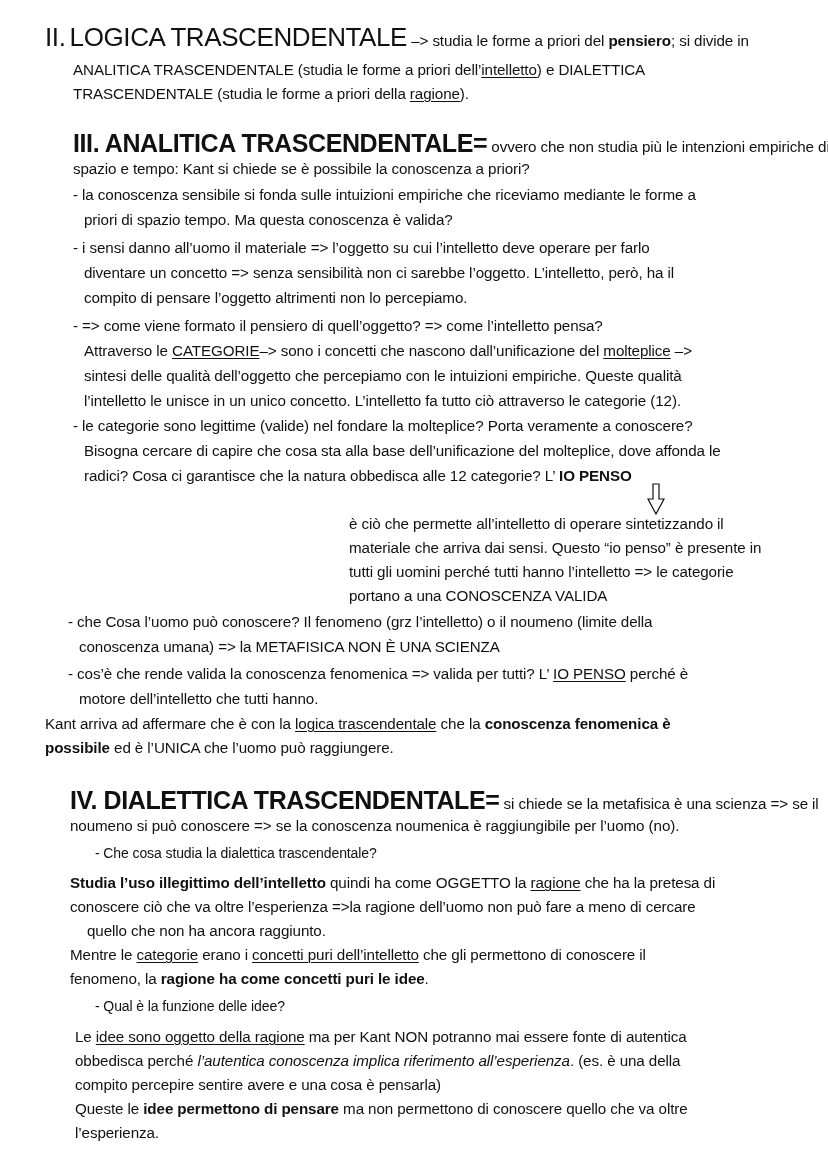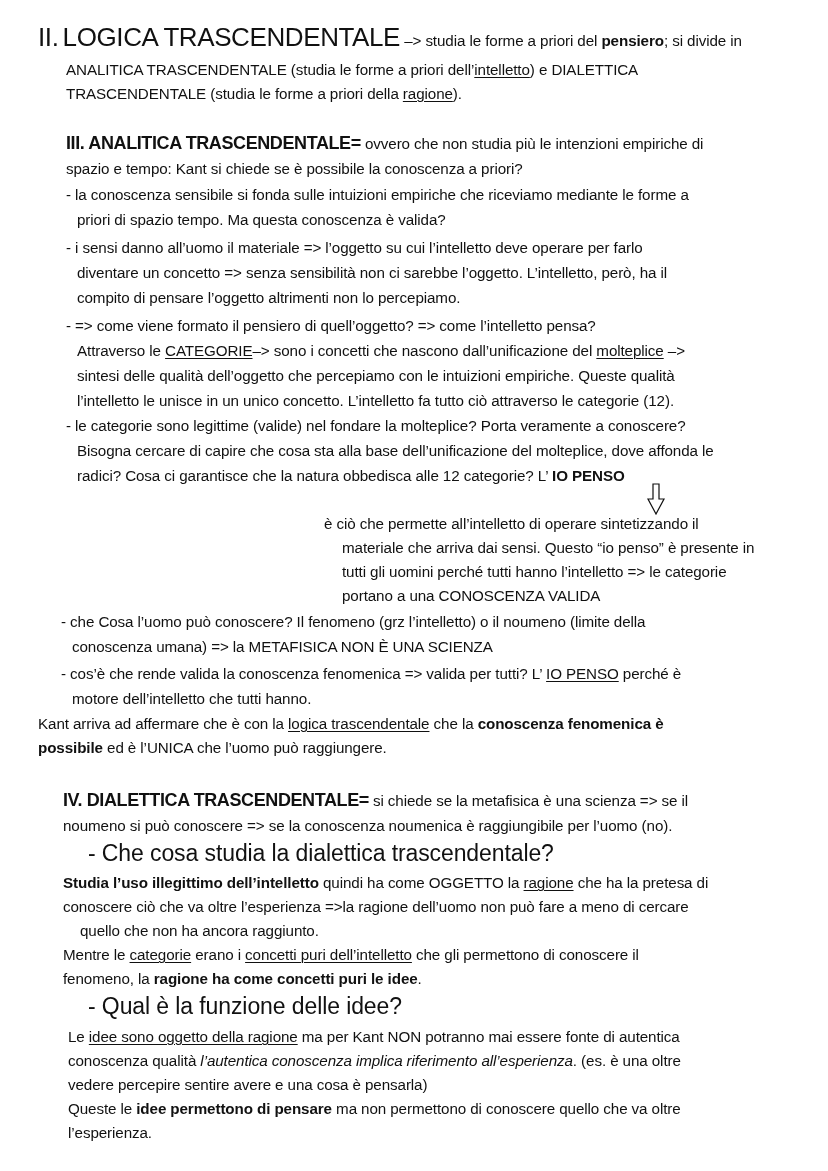--- a/index.html
+++ b/index.html
@@ -1,26 +1,26 @@
 <!DOCTYPE html>
 <html><head>
 <meta charset="utf-8">
 <style>
   html, body { margin: 0; padding: 0; background: #ffffff; }
   body {
     width: 828px; height: 1171px; position: relative; overflow: hidden;
     font-family: "Liberation Sans", sans-serif; color: #111111;
   }
-  .line { position: absolute; white-space: nowrap; font-size: 15.2px; line-height: 24px; letter-spacing: -0.1px; }
+  .line { position: absolute; white-space: nowrap; font-size: 15.2px; line-height: 24px; letter-spacing: -0.1px; margin-left: 7px; }
   .u { text-decoration: underline; text-decoration-thickness: 1px; text-underline-offset: 2px; }
   b { font-weight: bold; }
   i { font-style: italic; }
   .h2 { font-size: 26px; line-height: 34px; letter-spacing: -0.4px; }
-  .h3 { font-size: 18px; font-weight: bold; letter-spacing: -0.4px; }
-  .q { font-size: 23px; line-height: 26px; }
+  .h3 { font-size: 25px; font-weight: bold; letter-spacing: -0.4px; }
+  .q { font-size: 14px; line-height: 26px; }
   .arrow { position: absolute; left: 647px; top: 483px; width: 18px; height: 32px; }
 </style>
 </head>
 <body>
 
 <div class="line" style="left:38px;top:20px;">
   <span class="h2">II.</span>
   <span class="h2">LOGICA TRASCENDENTALE</span><span> –&gt; </span><span>studia le forme a priori del </span><b>pensiero</b><span>; si divide in</span>
 </div>
 <div class="line" style="left:66px;top:58px;">
@@ -52,21 +52,21 @@
 <div class="line" style="left:66px;top:414px;">- le categorie sono legittime (valide) nel fondare la molteplice? Porta veramente a conoscere?</div>
 <div class="line" style="left:77px;top:439px;">Bisogna cercare di capire che cosa sta alla base dell’unificazione del molteplice, dove affonda le</div>
 <div class="line" style="left:77px;top:464px;">
   <span>radici? Cosa ci garantisce che la natura obbedisca alle 12 categorie? L’ </span><b>IO PENSO</b>
 </div>
 
 <svg class="arrow" viewBox="0 0 18 32">
   <path d="M6 1 H12 V16 H17 L9 31 L1 16 H6 Z" fill="none" stroke="#111" stroke-width="1.2" stroke-linejoin="miter"></path>
 </svg>
 
-<div class="line" style="left:324px;top:512px;">è ciò che permette all’intelletto di operare sintetizzando il</div>
+<div class="line" style="left:342px;top:512px;">è ciò che permette all’intelletto di operare sintetizzando il</div>
 <div class="line" style="left:342px;top:536px;">materiale che arriva dai sensi. Questo “io penso” è presente in</div>
 <div class="line" style="left:342px;top:560px;">tutti gli uomini perché tutti hanno l’intelletto =&gt; le categorie</div>
 <div class="line" style="left:342px;top:584px;text-align:center;">portano a una CONOSCENZA VALIDA</div>
 
 <div class="line" style="left:61px;top:610px;">- che Cosa l’uomo può conoscere? Il fenomeno (grz l’intelletto) o il noumeno (limite della</div>
 <div class="line" style="left:72px;top:635px;">conoscenza umana) =&gt; la METAFISICA NON È UNA SCIENZA</div>
 
 <div class="line" style="left:61px;top:662px;">
   <span>- cos’è che rende valida la conoscenza fenomenica =&gt; valida per tutti? L’ </span><span class="u">IO PENSO</span><span> perché è</span>
 </div>
@@ -96,19 +96,19 @@
 </div>
 <div class="line" style="left:63px;top:967px;">
   <span>fenomeno, la </span><b>ragione ha come concetti puri le idee</b><span>.</span>
 </div>
 <div class="line q" style="left:88px;top:993px;">- Qual è la funzione delle idee?</div>
 
 <div class="line" style="left:68px;top:1025px;text-align:right;">
   <span>Le </span><span class="u">idee sono oggetto della ragione</span><span> ma per Kant NON potranno mai essere fonte di autentica</span>
 </div>
 <div class="line" style="left:68px;top:1049px;">
-  <span>conoscenza qualità </span><i>l’autentica conoscenza implica riferimento all’esperienza</i><span>.  (es. è una oltre</span>
+  <span>obbedisca perché </span><i>l’autentica conoscenza implica riferimento all’esperienza</i><span>.  (es. è una della</span>
 </div>
-<div class="line" style="left:68px;top:1073px;">vedere percepire sentire avere e una cosa è pensarla)</div>
+<div class="line" style="left:68px;top:1073px;">compito percepire sentire avere e una cosa è pensarla)</div>
 <div class="line" style="left:68px;top:1097px;">
   <span>Queste le </span><b>idee permettono di pensare</b><span> ma non permettono di conoscere quello che va oltre</span>
 </div>
 <div class="line" style="left:68px;top:1121px;">l’esperienza.</div>
 
 </body></html>

